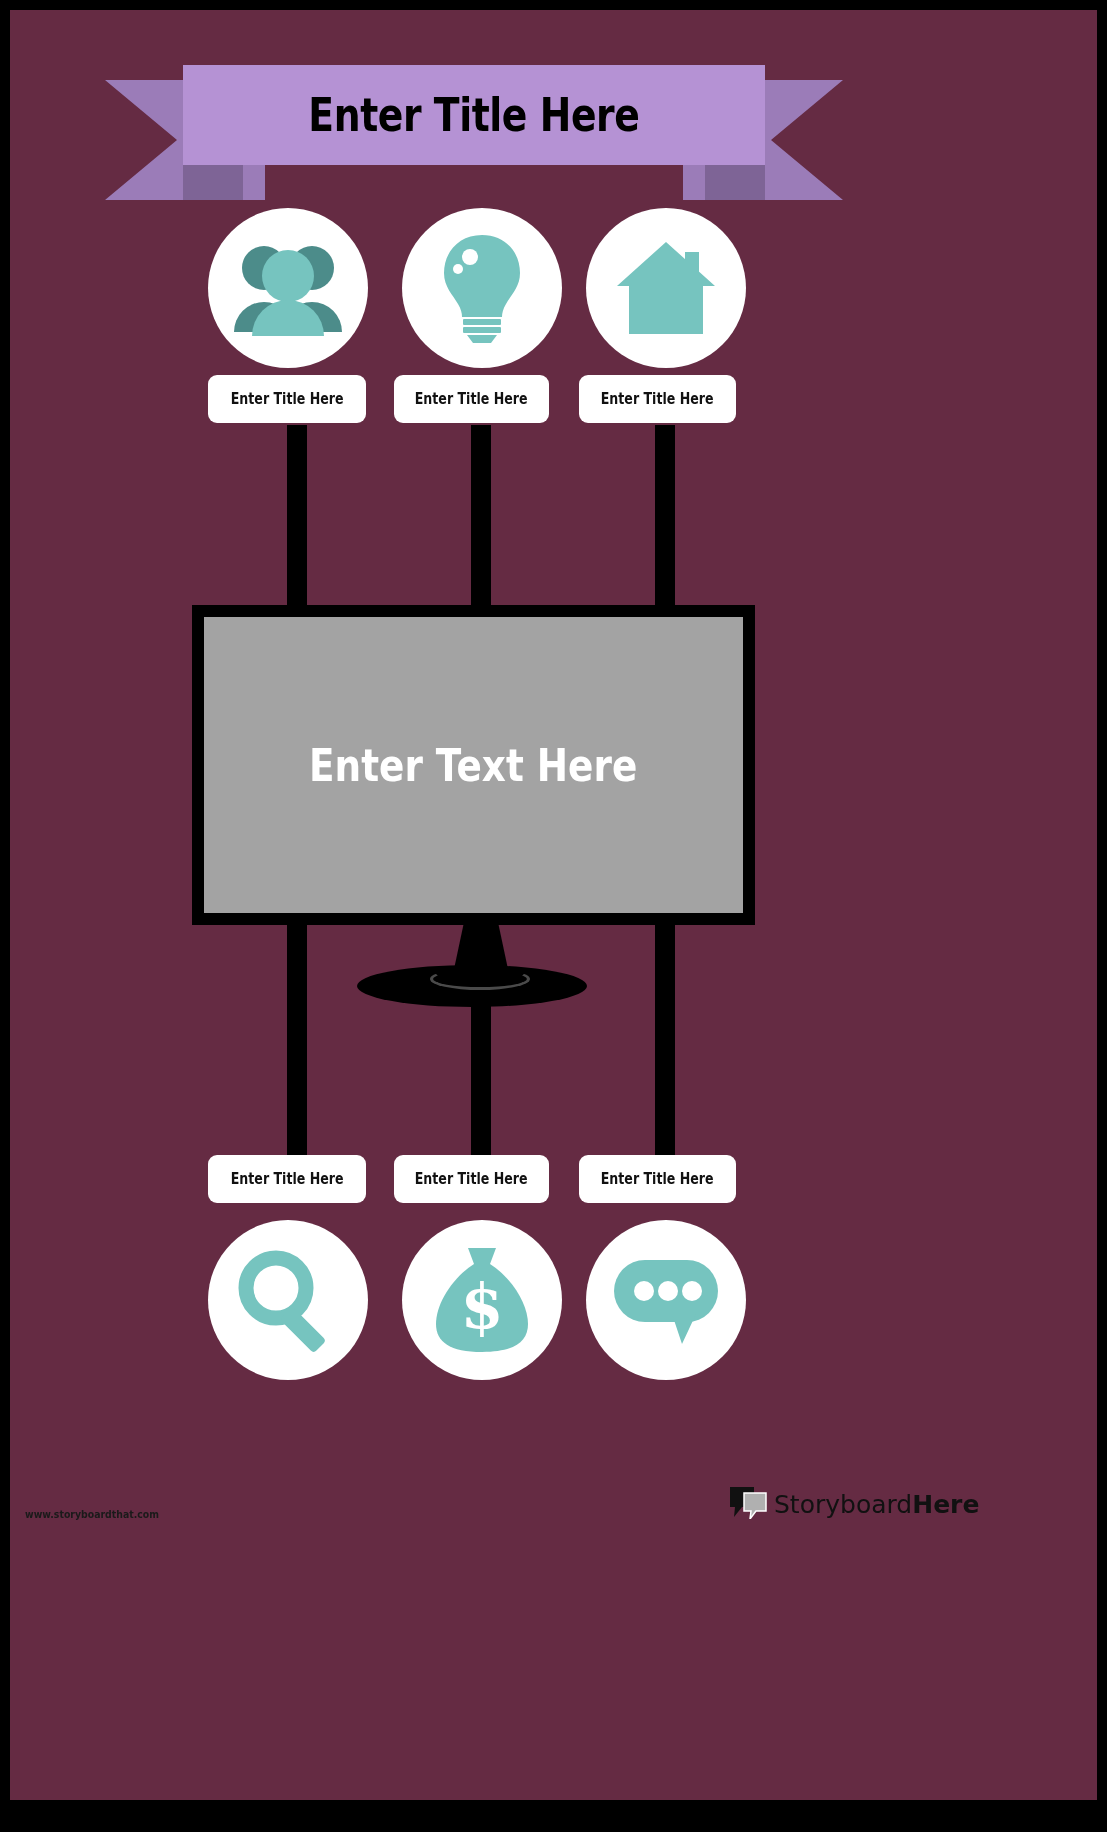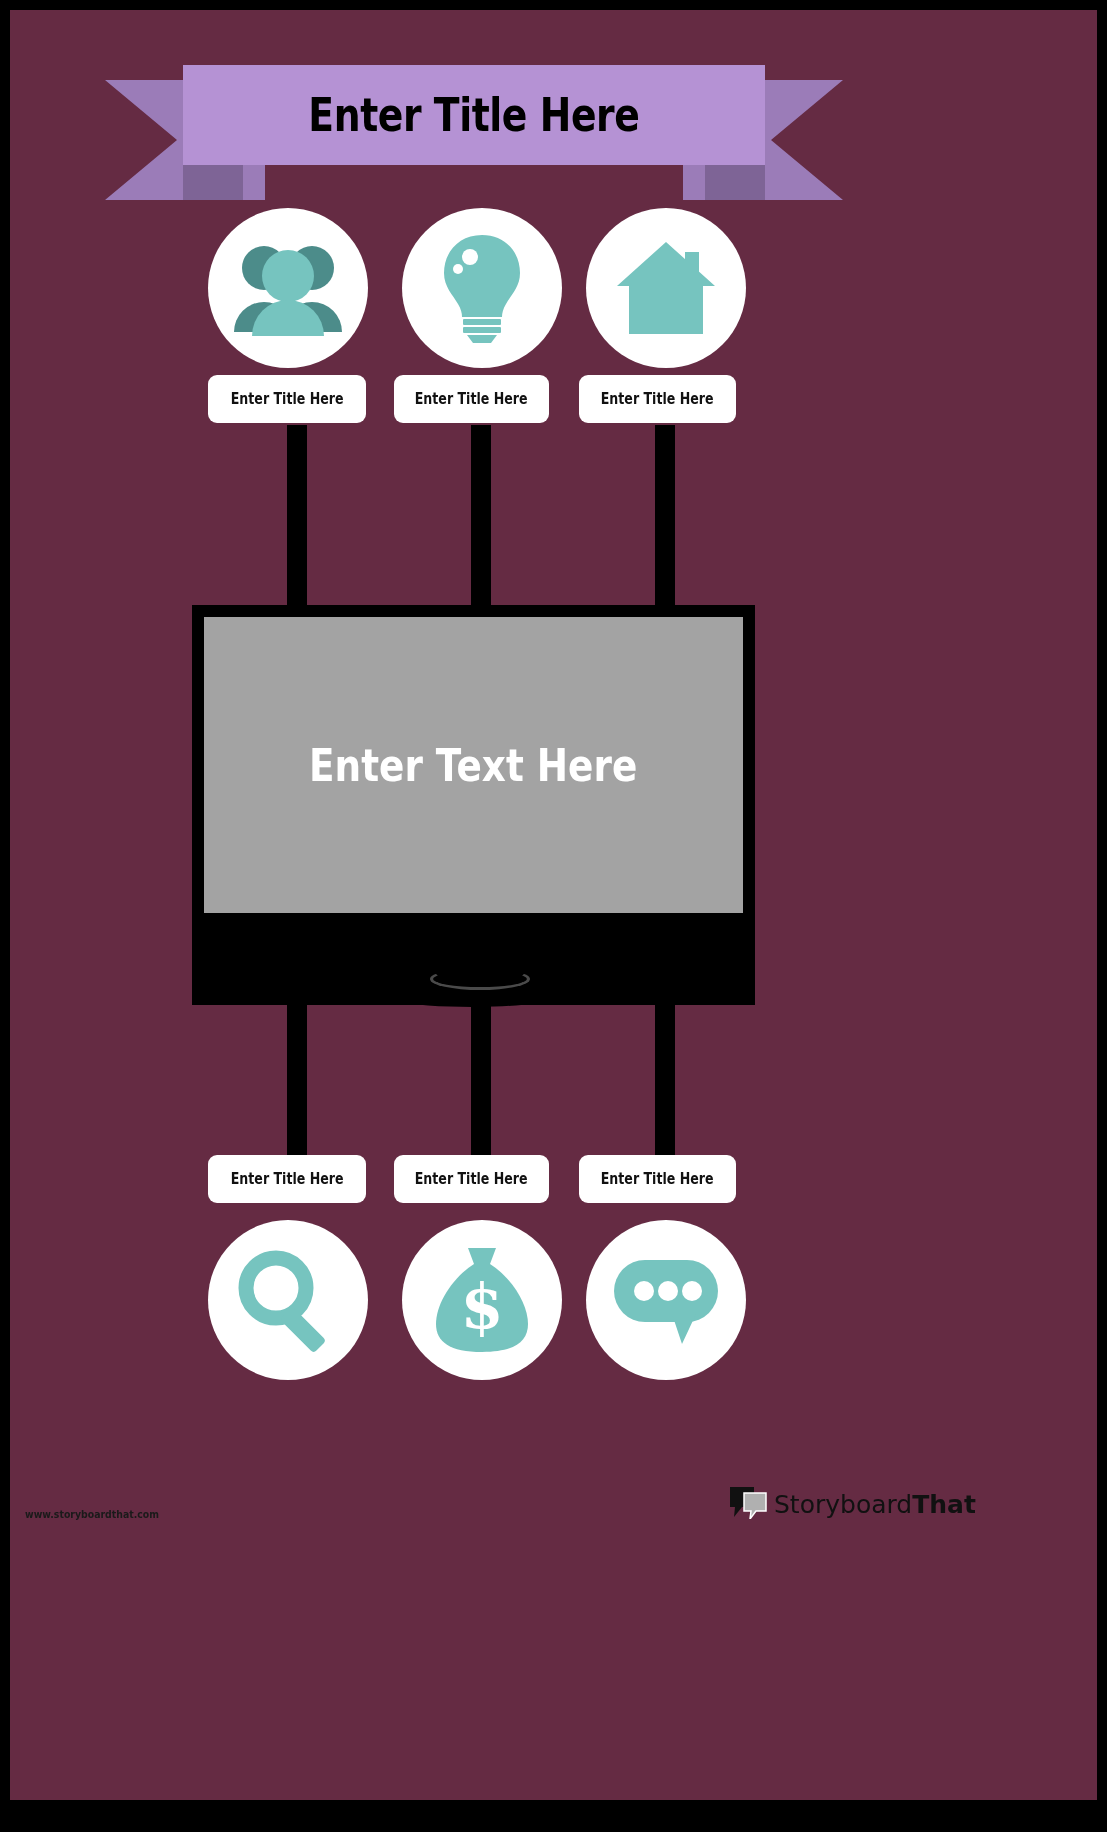--- a/index.html
+++ b/index.html
@@ -84,21 +84,21 @@
     font-size: 15px;
     color: #111111;
     transform: scaleX(0.84);
     white-space: nowrap;
   }
 
   
   .tv-frame {
     position: absolute;
     left: 182px; top: 595px;
-    width: 563px; height: 400px;
+    width: 563px; height: 320px;
     background: #000000;
   }
   .tv-screen {
     position: absolute;
     left: 12px; top: 12px;
     width: 539px; height: 296px;
     background: #A3A3A3;
     display: flex; align-items: center; justify-content: center;
   }
   .tv-text {
@@ -280,17 +280,17 @@
 
     <div class="footer-url">www.storyboardthat.com</div>
 
     <div class="logo-box">
       <span>
         <svg width="40" height="34" viewBox="0 0 40 34">
           <path d="M2 2 L26 2 L26 22 L14 22 L6 32 L7 22 L2 22 Z" fill="#111111"></path>
           <path d="M16 8 L38 8 L38 26 L28 26 L22 34 L23 26 L16 26 Z" fill="#B0B0B0" stroke="#FFFFFF" stroke-width="1.5"></path>
         </svg>
       </span>
-      <span class="logo-text"><span>Storyboard</span><b>That</b></span>
+      <span class="logo-text"><span>Storyboard</span><b>Here</b></span>
     </div>
 
   </div>
 </div>
 
 </body></html>

